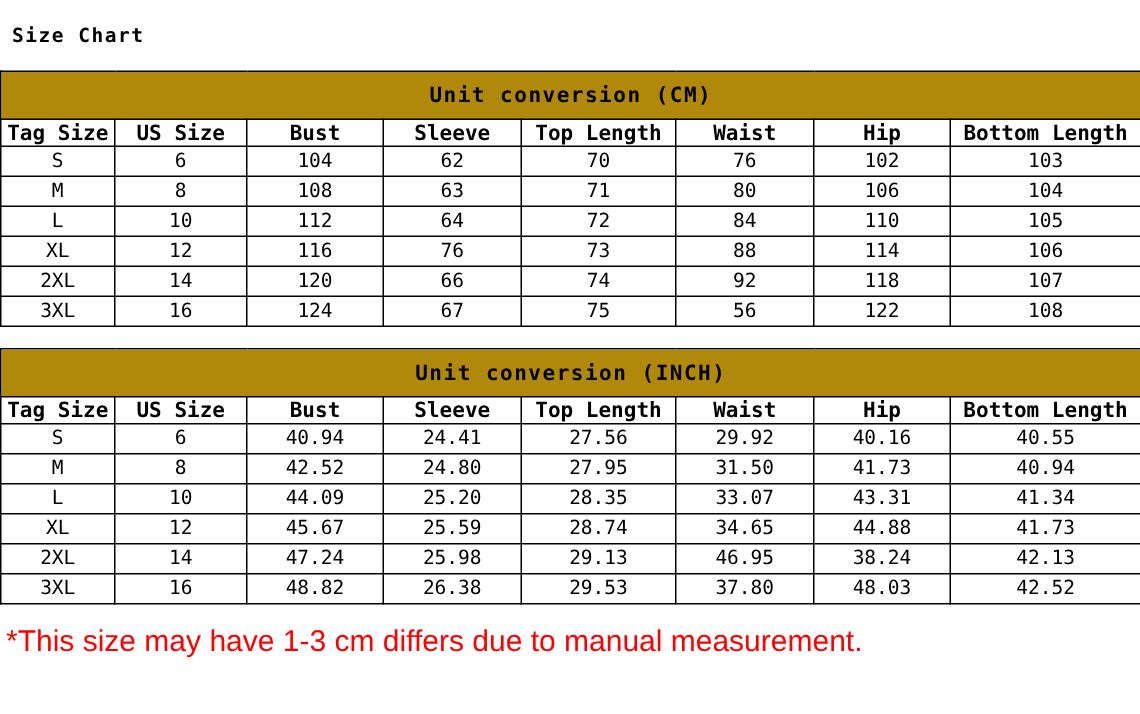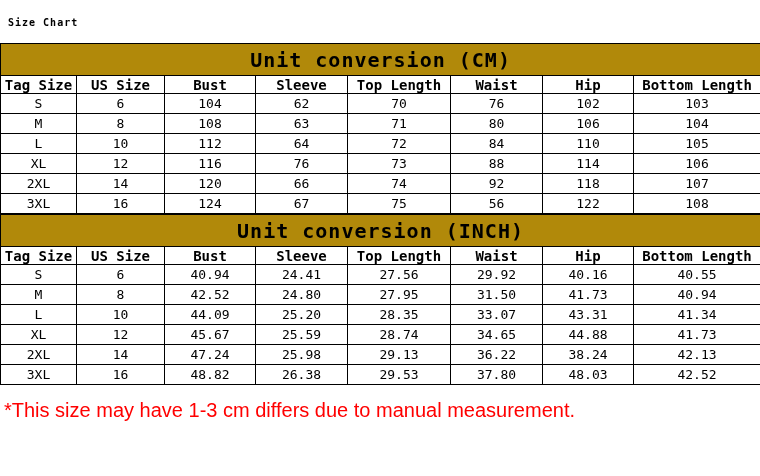--- a/index.html
+++ b/index.html
@@ -6,50 +6,50 @@
   html, body { background: #ffffff; }
   body {
     width: 760px; height: 476px;
     font-family: "DejaVu Sans Mono", monospace;
     color: #000000;
     overflow: hidden;
   }
   .page-title {
     font-family: "DejaVu Sans Mono", monospace;
     font-weight: bold;
-    font-size: 10px;
+    font-size: 13px;
     margin: 17px 0 0 8px;
     letter-spacing: 1px;
   }
   table.size-table {
     border-collapse: collapse;
     table-layout: fixed;
     width: 760px;
     border: 1px solid #000;
   }
   table.size-table.first { margin-top: 15px; }
-  table.size-table.second { }
+  table.size-table.second { margin-top: 14px; }
   col.c1 { width: 76px; }
   col.c2 { width: 88px; }
   col.c3 { width: 91px; }
   col.c4 { width: 92px; }
   col.c5 { width: 103px; }
   col.c6 { width: 92px; }
   col.c7 { width: 91px; }
   col.c8 { width: 127px; }
   th, td {
     border: 1px solid #000;
     text-align: center;
     vertical-align: middle;
     overflow: hidden;
     white-space: nowrap;
   }
   th.band {
     height: 32px;
-    font-size: 20px;
+    font-size: 14px;
     font-weight: bold;
     letter-spacing: 1px;
   }
   th.col-header {
     height: 18px;
     font-size: 14px;
     font-weight: bold;
   }
   td {
     height: 20px;
@@ -225,21 +225,21 @@
         <td>34.65</td>
         <td>44.88</td>
         <td>41.73</td>
       </tr>
       <tr>
         <td>2XL</td>
         <td>14</td>
         <td>47.24</td>
         <td>25.98</td>
         <td>29.13</td>
-        <td>36.22</td>
+        <td>46.95</td>
         <td>38.24</td>
         <td>42.13</td>
       </tr>
       <tr>
         <td>3XL</td>
         <td>16</td>
         <td>48.82</td>
         <td>26.38</td>
         <td>29.53</td>
         <td>37.80</td>

